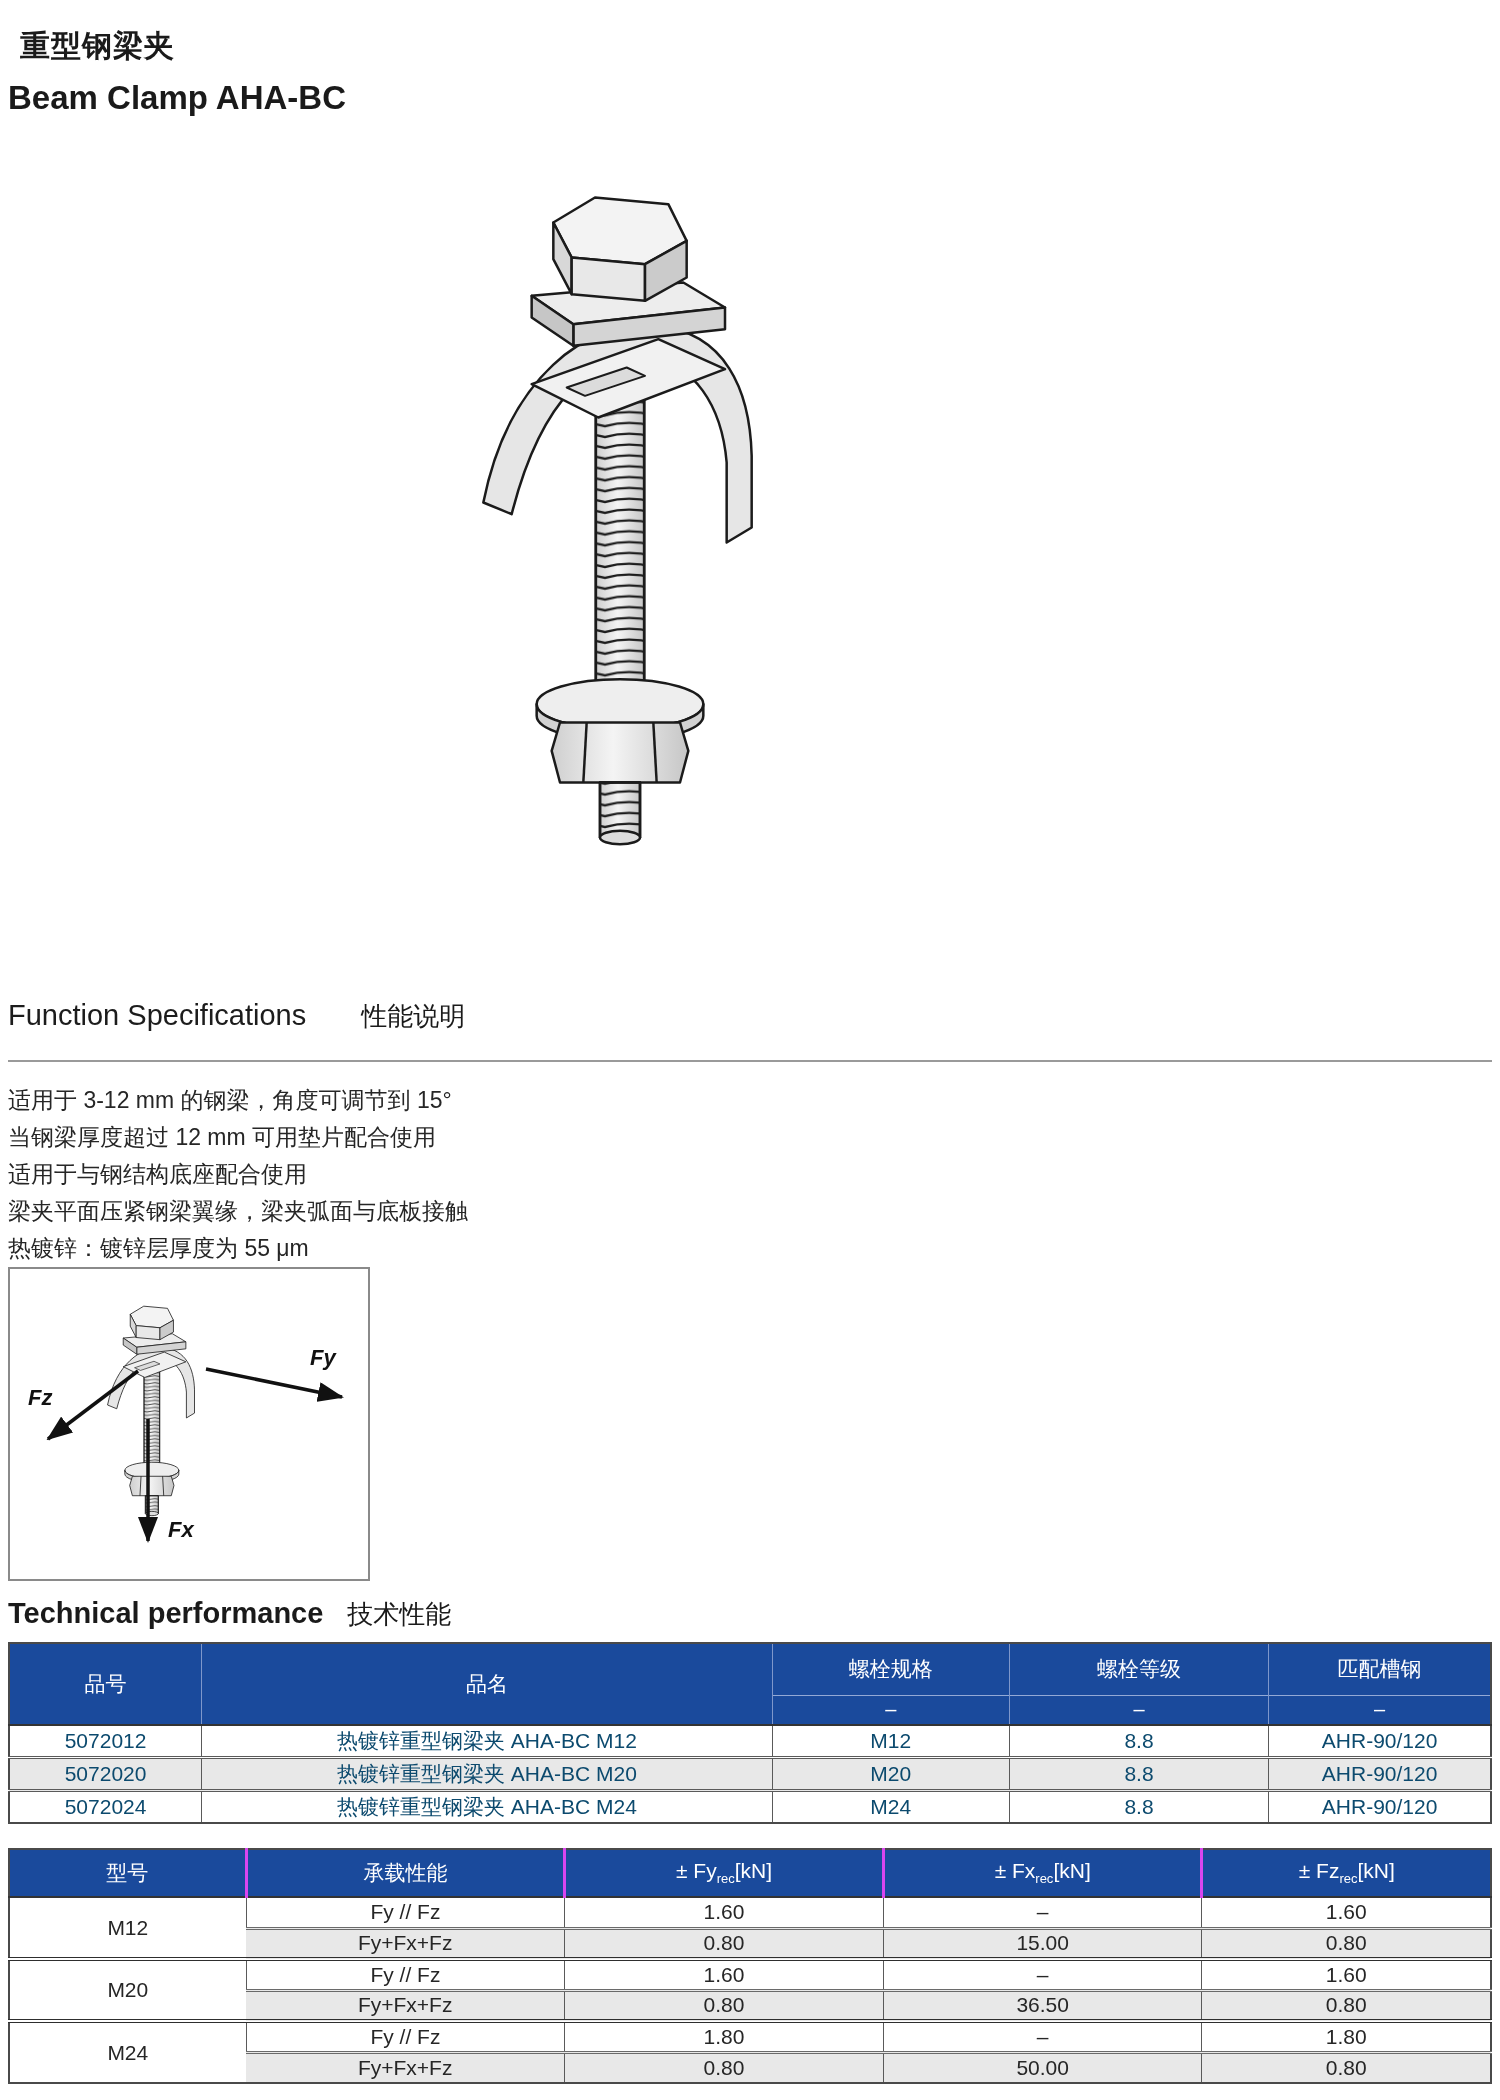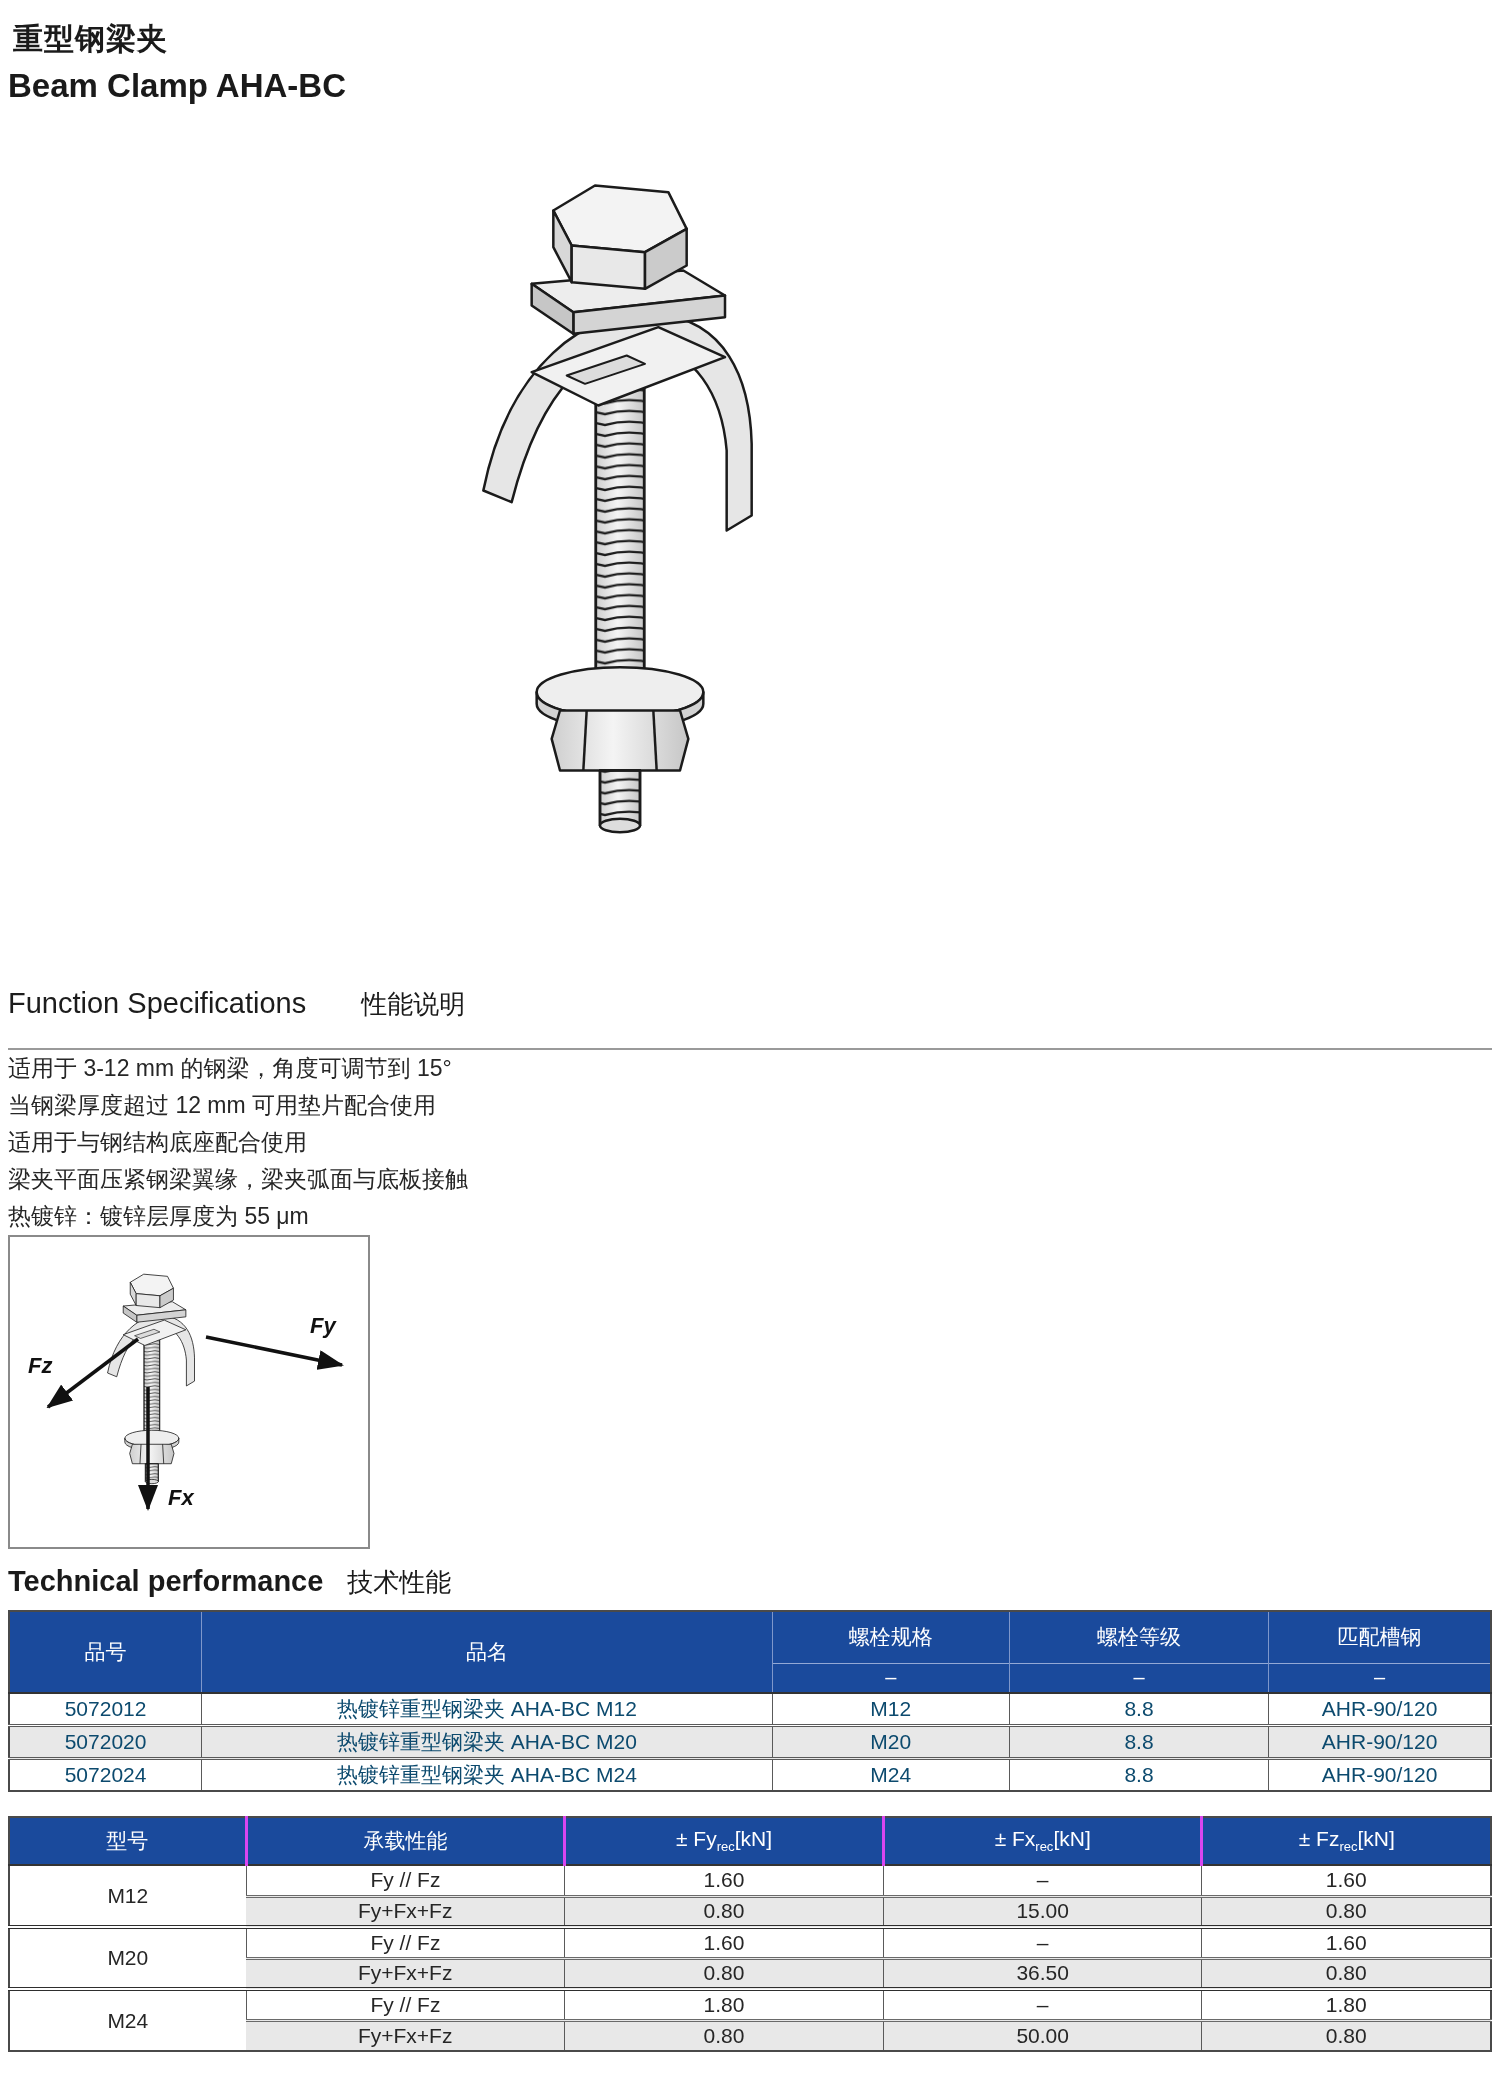--- a/index.html
+++ b/index.html
@@ -4,32 +4,32 @@
 <style>
   * { box-sizing: border-box; }
   html,body { margin:0; padding:0; }
   body {
     width:1500px; height:2100px; background:#ffffff;
     font-family:"Liberation Sans", sans-serif; color:#1a1a1a;
     overflow:hidden;
   }
   .page { padding:14px 8px 0 8px; width:1500px; }
 
-  .title-zh { font-size:30px; font-weight:bold; margin:5px; letter-spacing:1px; }
+  .title-zh { font-size:30px; font-weight:bold; margin:12px; letter-spacing:1px; }
   .title-en { font-size:33px; font-weight:bold; margin:7px 0 0 0; }
 
   .hero { margin:52px 0 0 452px; width:300px; height:692px; }
 
   .fs-head { margin-top:138px; display:flex; align-items:baseline; }
   .fs-head .en { font-size:29px; color:#1c1c1c; }
   .fs-head .zh { font-size:26px; margin-left:55px; }
 
   hr.rule { border:none; border-top:2px solid #9a9a9a; margin:26px 0 0 0; }
 
-  .specs { font-size:23px; line-height:37px; color:#262626; }
+  .specs { margin-top:20px; font-size:23px; line-height:37px; color:#262626; }
 
   .force-box {
     width:362px; height:314px;
     border:2px solid #8a8a8a; background:#fff;
   }
 
   .tech-head { margin-top:16px; display:flex; align-items:baseline; }
   .tech-head .en { font-size:29px; font-weight:bold; }
   .tech-head .zh { font-size:26px; margin-left:24px; font-weight:normal; }
 

